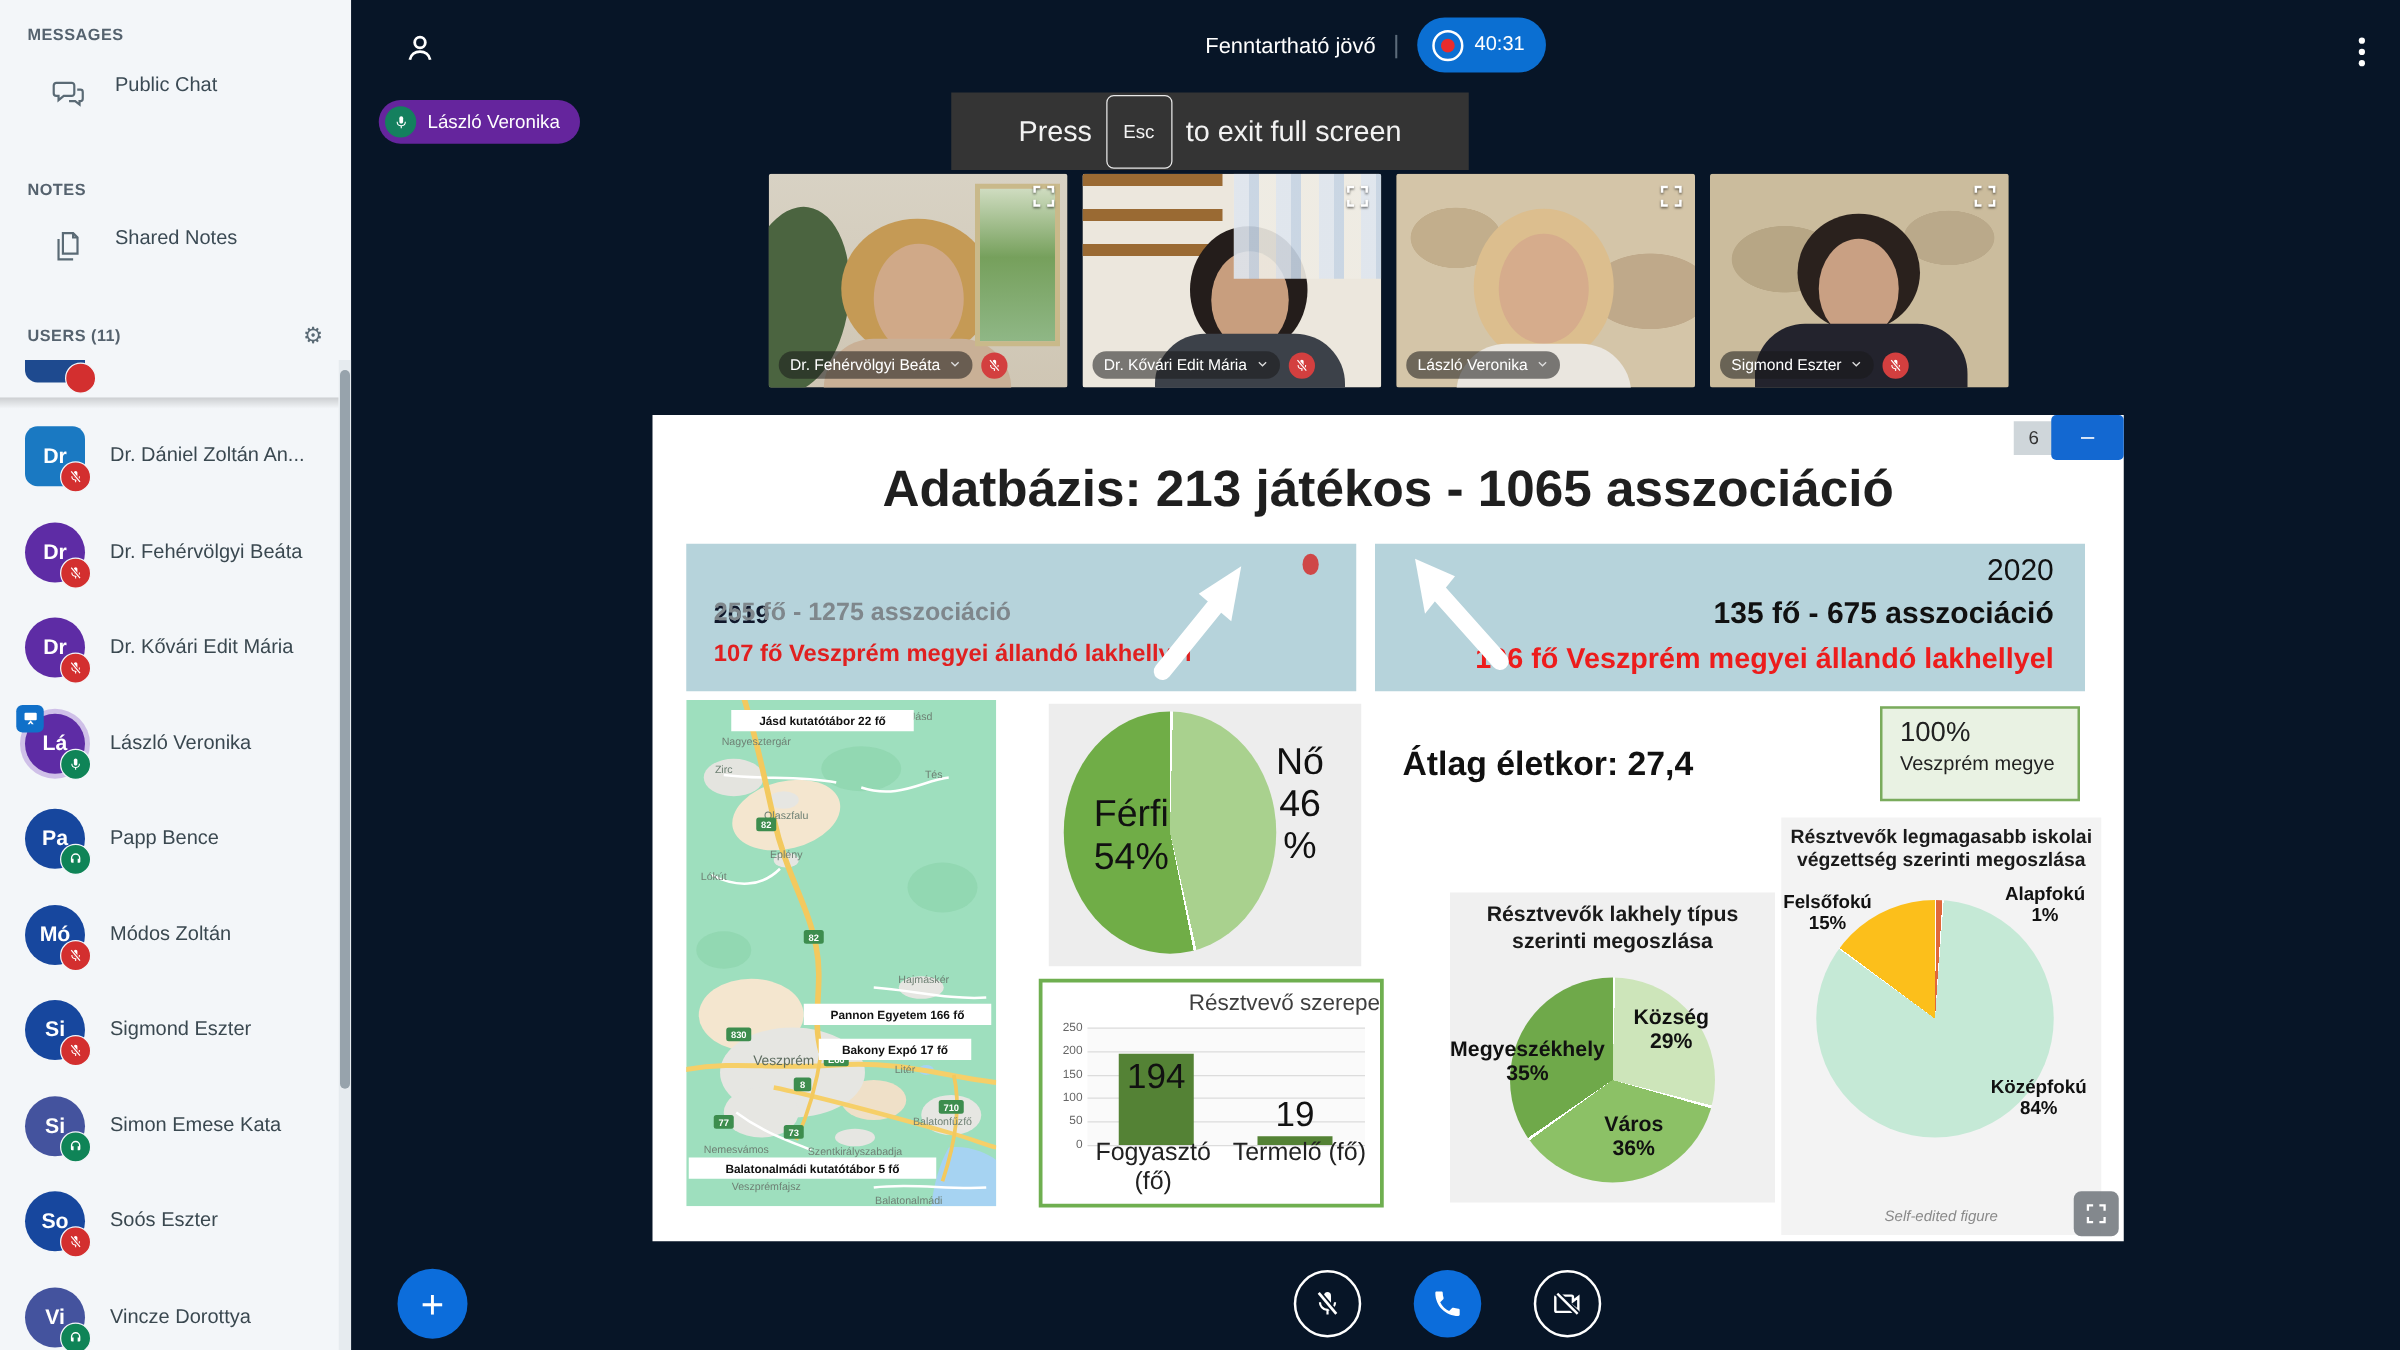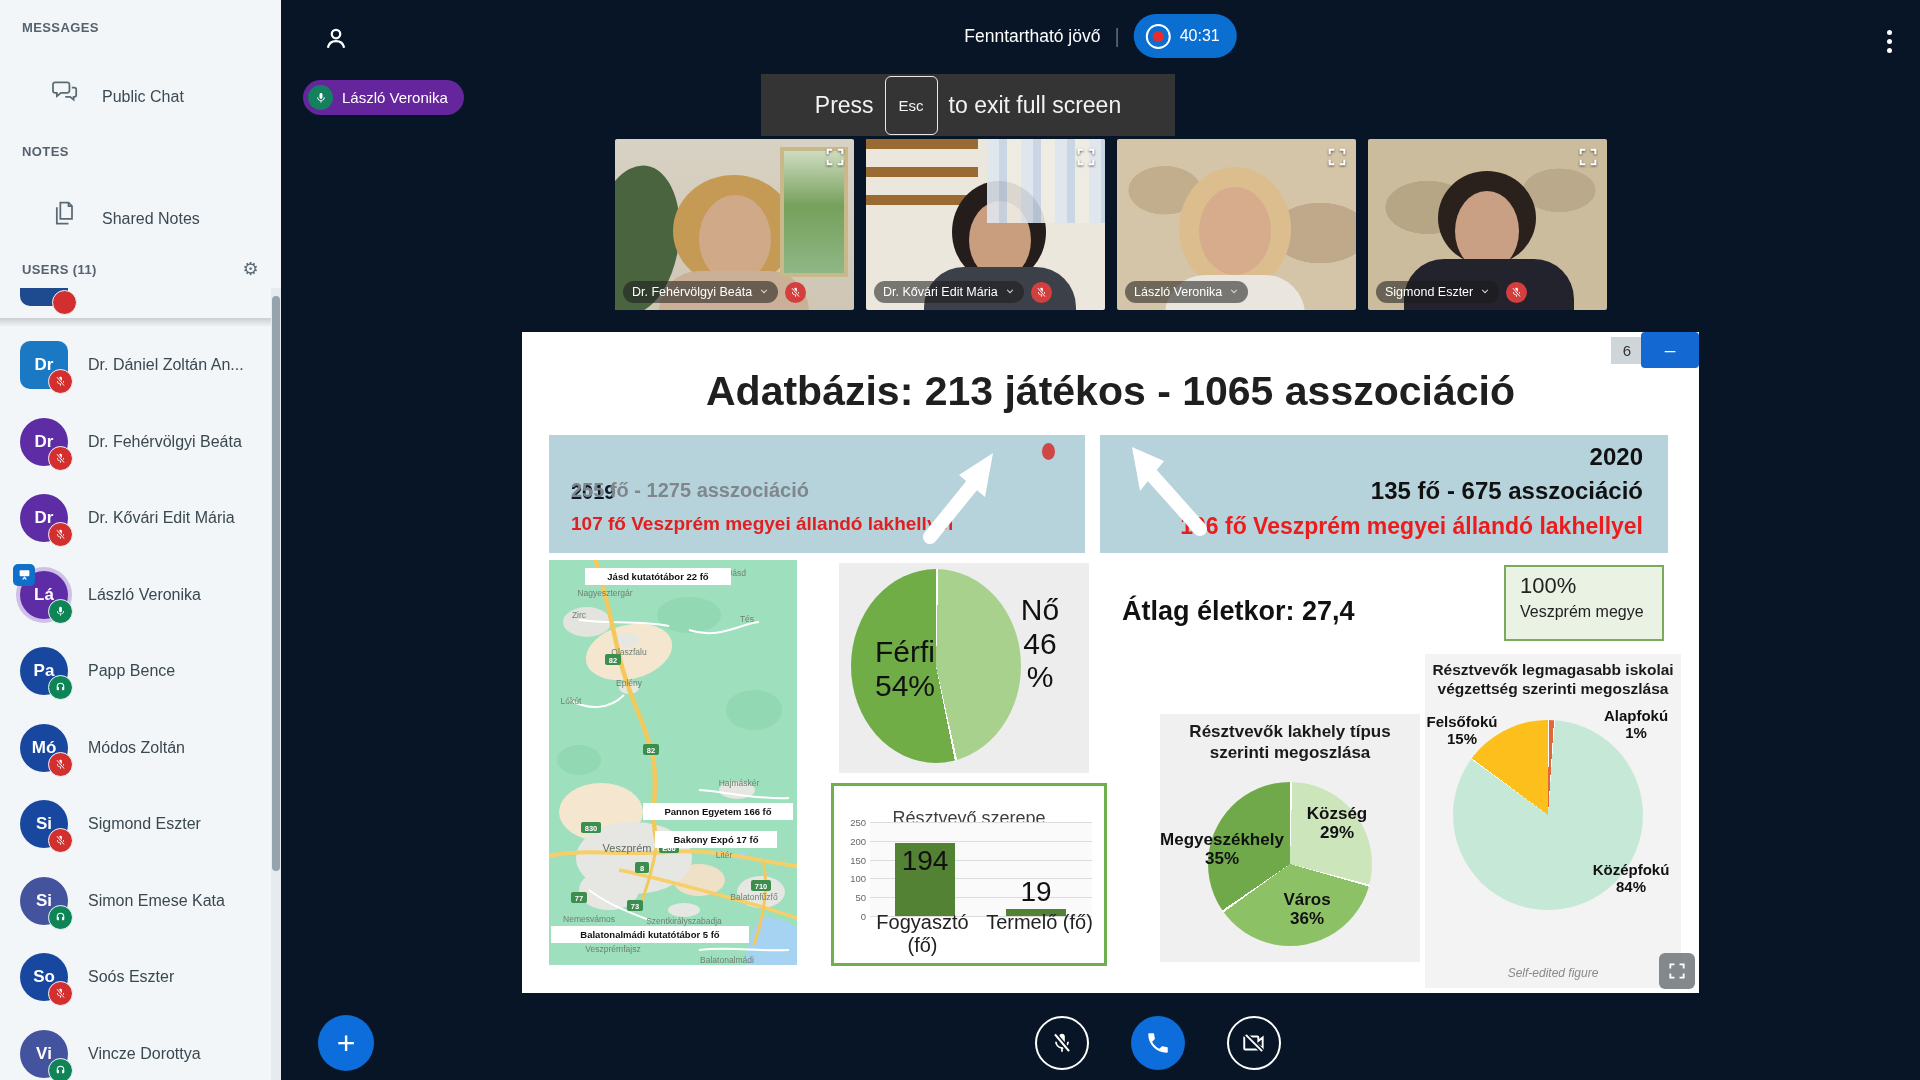--- a/index.html
+++ b/index.html
@@ -5,21 +5,21 @@
   html,body{margin:0;padding:0;}
   body{width:1920px;height:1080px;overflow:hidden;position:relative;
        font-family:"Liberation Sans","DejaVu Sans",sans-serif;background:#071527;}
   #root{position:absolute;inset:0;display:flex;}
 
   
   #sidebar{width:281px;height:1080px;background:#f3f6f9;position:relative;flex:none;}
   .sb-h{font-size:13px;font-weight:bold;color:#55626e;letter-spacing:.4px;padding:0 0 0 22px;}
   #messages-h{position:absolute;top:20px;left:0;right:0;}
   #notes-h{position:absolute;top:144px;left:0;right:0;}
-  .sb-item{position:absolute;left:14px;right:14px;height:46px;display:flex;align-items:flex-end;gap:22px;
+  .sb-item{position:absolute;left:4px;right:14px;height:46px;display:flex;align-items:flex-start;gap:22px;
            padding-left:36px;cursor:pointer;color:#3b4a54;font-size:16px;}
   #item-chat{top:60px;}
   #item-notes{top:182px;}
   .sb-ico{width:30px;height:30px;display:flex;align-items:center;justify-content:center;}
   #users-h{position:absolute;top:258px;left:0;right:0;display:flex;align-items:center;}
   #users-h .gear{margin-left:auto;margin-right:22px;color:#5a6a75;font-size:18px;font-weight:normal;cursor:pointer;}
 
   #user-list{position:absolute;top:288px;left:0;right:10px;bottom:0;overflow:hidden;}
   #partial-row{position:relative;height:30px;overflow:hidden;}
   #partial-row .u-av{position:absolute;top:-30px;left:20px;}
@@ -110,21 +110,21 @@
           font-size:15px;display:flex;align-items:center;justify-content:center;}
   #min-btn{position:absolute;right:0;top:0;width:58px;height:36px;background:#1368d1;border-radius:4px;border:none;
            color:#fff;font-size:19px;display:flex;align-items:center;justify-content:center;cursor:pointer;z-index:5;}
   #slide-title{position:absolute;top:36px;left:0;right:0;text-align:center;font-size:41px;font-weight:bold;color:#1f1f1f;}
   .info-box{position:absolute;top:103px;height:118px;background:#b6d3db;}
   #box2019{left:27px;width:536px;}
   #box2020{left:578px;width:568px;}
   #box2019 .l1{position:absolute;left:22px;top:14px;font-size:20px;font-weight:bold;color:#0f172a;margin-top:32px;}
   #box2019 .l2{position:absolute;left:22px;top:44px;font-size:20px;font-weight:bold;color:#7f878c;}
   #box2019 .l3{position:absolute;left:22px;top:78px;font-size:19px;font-weight:bold;color:#e02020;}
-  #box2020 .l1{position:absolute;right:25px;top:8px;font-size:24px;font-weight:bold;color:#111;}
+  #box2020 .l1{position:absolute;right:25px;top:8px;font-size:24px;font-weight:normal;color:#111;}
   #box2020 .l2{position:absolute;right:25px;top:42px;font-size:24px;font-weight:bold;color:#111;}
   #box2020 .l3{position:absolute;right:25px;top:78px;font-size:23px;font-weight:bold;color:#ed1c1c;}
   #dot2019{position:absolute;right:30px;top:8px;width:13px;height:17px;border-radius:50%;background:#cf4747;}
   .arrow-svg{position:absolute;}
 
   #map-wrap{position:absolute;left:27px;top:228px;width:248px;height:405px;}
   #map-wrap svg{display:block;}
 
   #gender-box{position:absolute;left:317px;top:231px;width:250px;height:210px;background:#ededed;}
   #gender-pie{position:absolute;left:12px;top:18px;width:170px;height:170px;border-radius:50%;transform:scaleY(1.14);}
@@ -149,21 +149,21 @@
   #edu-caption{position:absolute;left:0;right:0;bottom:8px;text-align:center;font-size:12px;font-style:italic;color:#8a8a8a;}
 
   #res-card{left:638px;top:382px;width:260px;height:248px;background:#f0f0f0;}
   #res-card .card-title{font-size:17px;padding-top:7px;}
   #res-pie{position:absolute;left:48px;top:68px;width:164px;height:164px;border-radius:50%;}
   #r-megye{left:-4px;top:116px;width:132px;font-size:17px;font-weight:bold;}
   #r-kozseg{left:136px;top:90px;width:82px;font-size:17px;font-weight:bold;}
   #r-varos{left:106px;top:176px;width:82px;font-size:17px;font-weight:bold;}
 
   #role-chart{position:absolute;left:309px;top:451px;width:276px;height:183px;background:#fff;border:3px solid #6faf50;box-sizing:border-box;}
-  #role-chart .rc-title{text-align:center;font-size:18px;color:#3f3f3f;padding-top:6px;margin-top:16px;}
+  #role-chart .rc-title{text-align:right;font-size:18px;color:#3f3f3f;padding-top:6px;}
   #rc-plot{position:absolute;left:36px;right:12px;top:36px;bottom:47px;background:#fafafa;}
   .rc-grid{position:absolute;left:0;right:0;height:1px;background:#dcdcdc;}
   .rc-ytick{position:absolute;right:calc(100% + 4px);transform:translateY(-50%);font-size:9.5px;color:#666;}
   .bar{position:absolute;bottom:0;width:60px;background:#548235;}
   .bval{position:absolute;left:50%;transform:translateX(-50%);font-size:28px;color:#111;white-space:nowrap;}
   #bar0{left:25px;} #bar1{left:136px;}
   #bar0 .bval{top:2px;} #bar1 .bval{bottom:calc(100% + 1px);}
   #rc-x{position:absolute;left:30px;right:6px;bottom:6px;display:flex;}
   #rc-x span{flex:1;text-align:center;font-size:20px;color:#222;}
 

